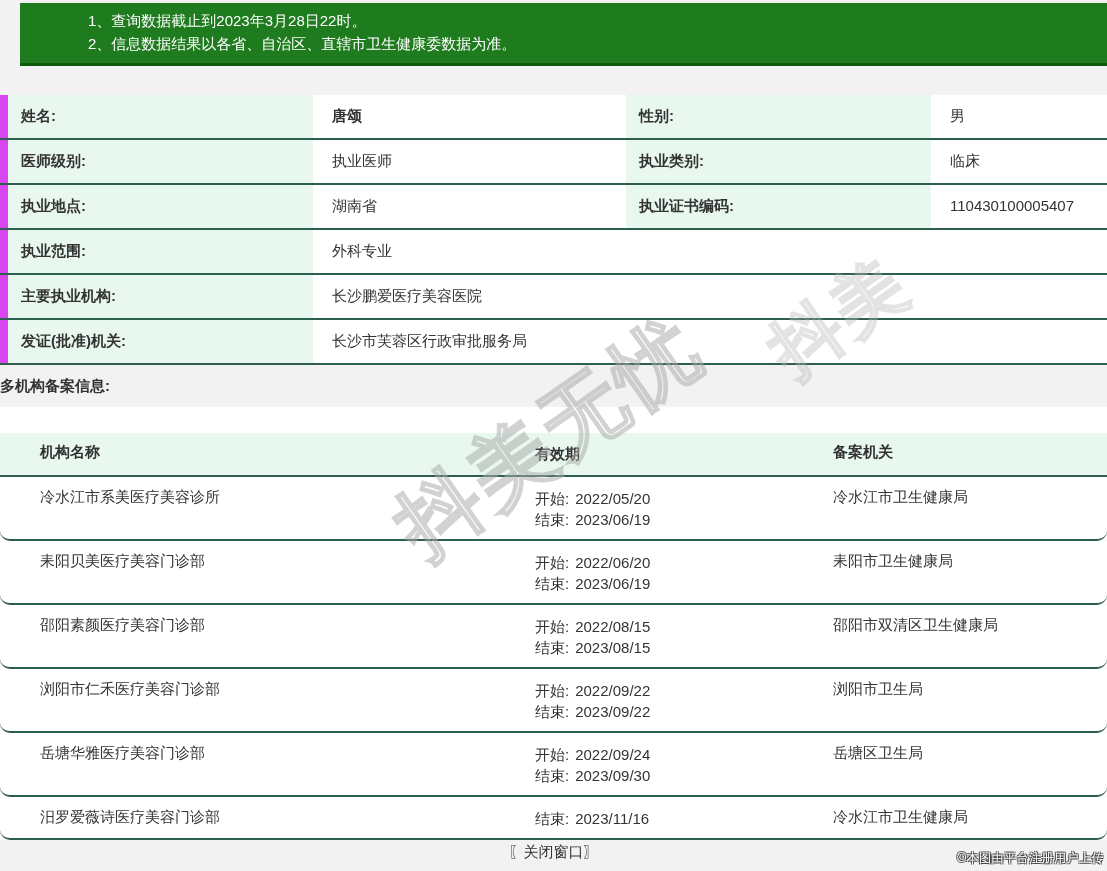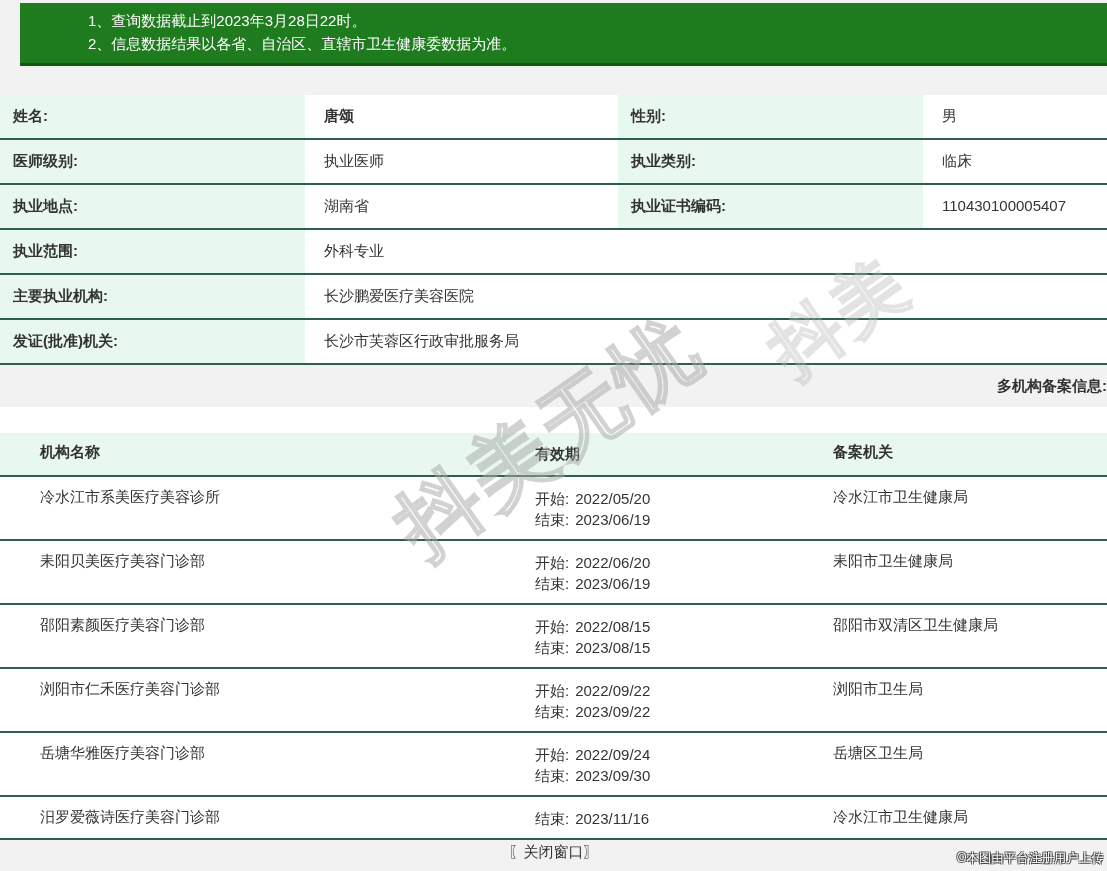--- a/index.html
+++ b/index.html
@@ -27,46 +27,46 @@
     color:#fff;font-size:15px;line-height:23px;
   }
   
   .panel{
     position:absolute;left:0;top:95px;width:1107px;
     background:#fff;
   }
   .info-row{
     display:flex;align-items:stretch;
     border-bottom:2px solid var(--sep);
-    font-size:15px;background:#d946ef;
+    font-size:15px;background:#d946ef;padding-left:8px;
   }
   .cell{padding:12px 0 12px 13px;}
   .lbl{width:305px;background:var(--mint);font-weight:700;}
   .gap{width:6px;background:#fff;}
   .val{width:301px;background:#fff;}
   .val-right{flex:1;background:#fff;}
   .val-wide{flex:1;background:#fff;}
   .bold{font-weight:700;}
   
   .section-band{
     background:var(--page);
-    height:42px;display:flex;align-items:center;justify-content:flex-end;
+    height:42px;display:flex;align-items:center;justify-content:flex-start;
     font-weight:700;font-size:15px;
   }
   .white-gap{height:26px;background:#fff;}
   
   .m-header{
     display:flex;background:var(--mint);
     border-bottom:2px solid var(--sep);
     font-weight:700;font-size:15px;
     padding:10px 0 11px;
   }
   .m-row{
     display:flex;border-bottom:2px solid var(--sep);
-    font-size:15px;padding:11px 0 9px;background:#fff;
+    font-size:15px;padding:11px 0 9px;background:#fff;border-radius:10px;
   }
   .m-col-name{width:495px;padding-left:40px;}
   .m-col-valid{width:298px;padding-left:40px;line-height:21px;}
   .m-col-agency{flex:1;padding-left:40px;}
   .valid-line span{display:inline-block;}
   .valid-line .v-label{margin-right:6px;}
   
   .footer{
     position:absolute;left:0;top:843px;width:100%;
     text-align:center;font-size:15px;

